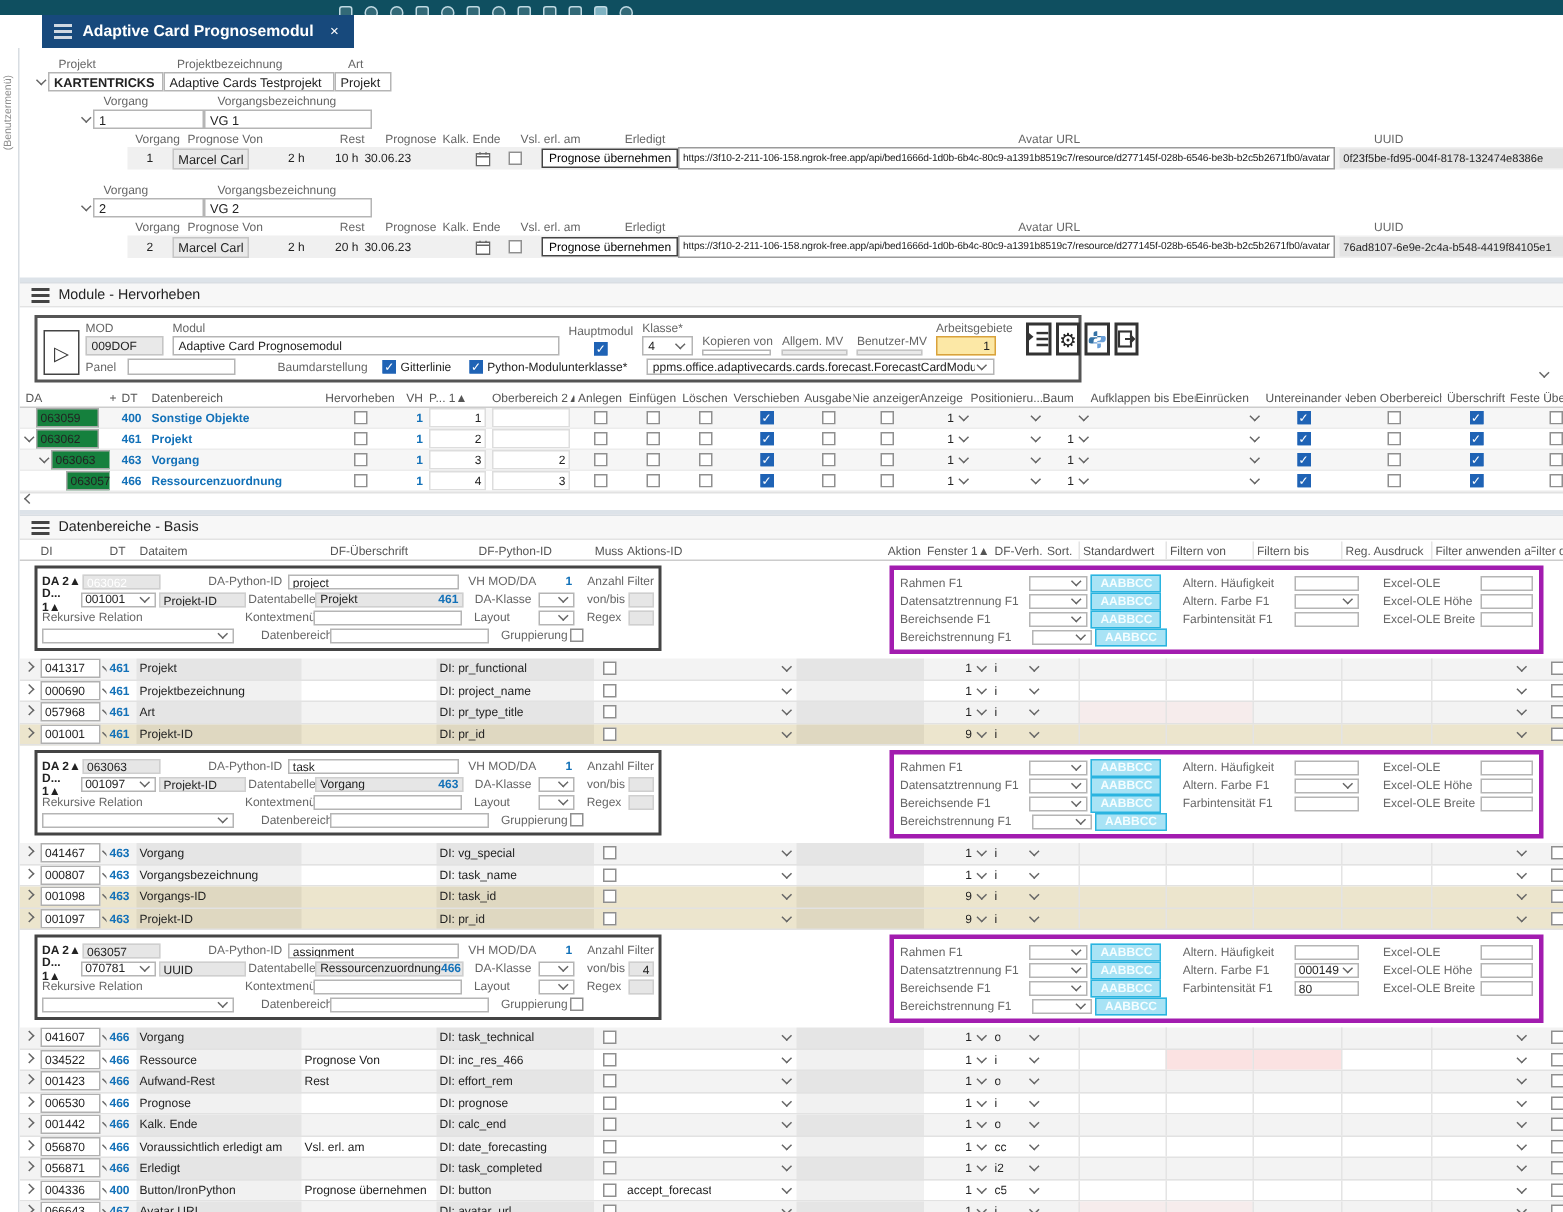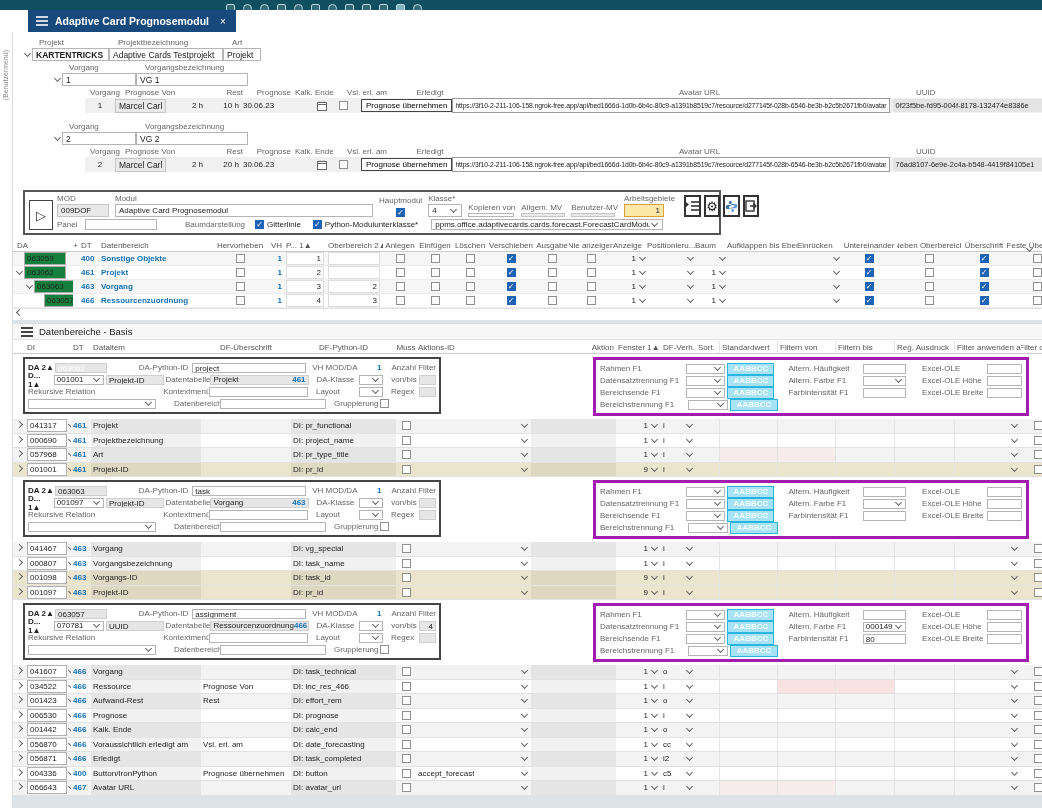--- a/index.html
+++ b/index.html
@@ -269,20 +269,24 @@
               </span>
               <span class="d-uuid" style="padding:0 3px">
                 <div class="uuidbox" style="width:100%">76ad8107-6e9e-2c4a-b548-4419f84105e1</div>
               </span>
             </div>
             <div style="height:7px"></div>
           </div>
         </div>
     </div>
 
+    <div class="secbar">
+      <span class="burger"></span>
+      <span>Module - Hervorheben</span>
+    </div>
 
     <div class="panel" style="padding:2px 0 2px 0">
       <div class="modbox">
         <div class="playbtn">▷</div>
         <div class="mrow">
           <div class="fld">
               <span class="lbl">MOD</span>
             <span class="inp gray mod-inp">009DOF</span>
             </div>
           <div class="fld">

